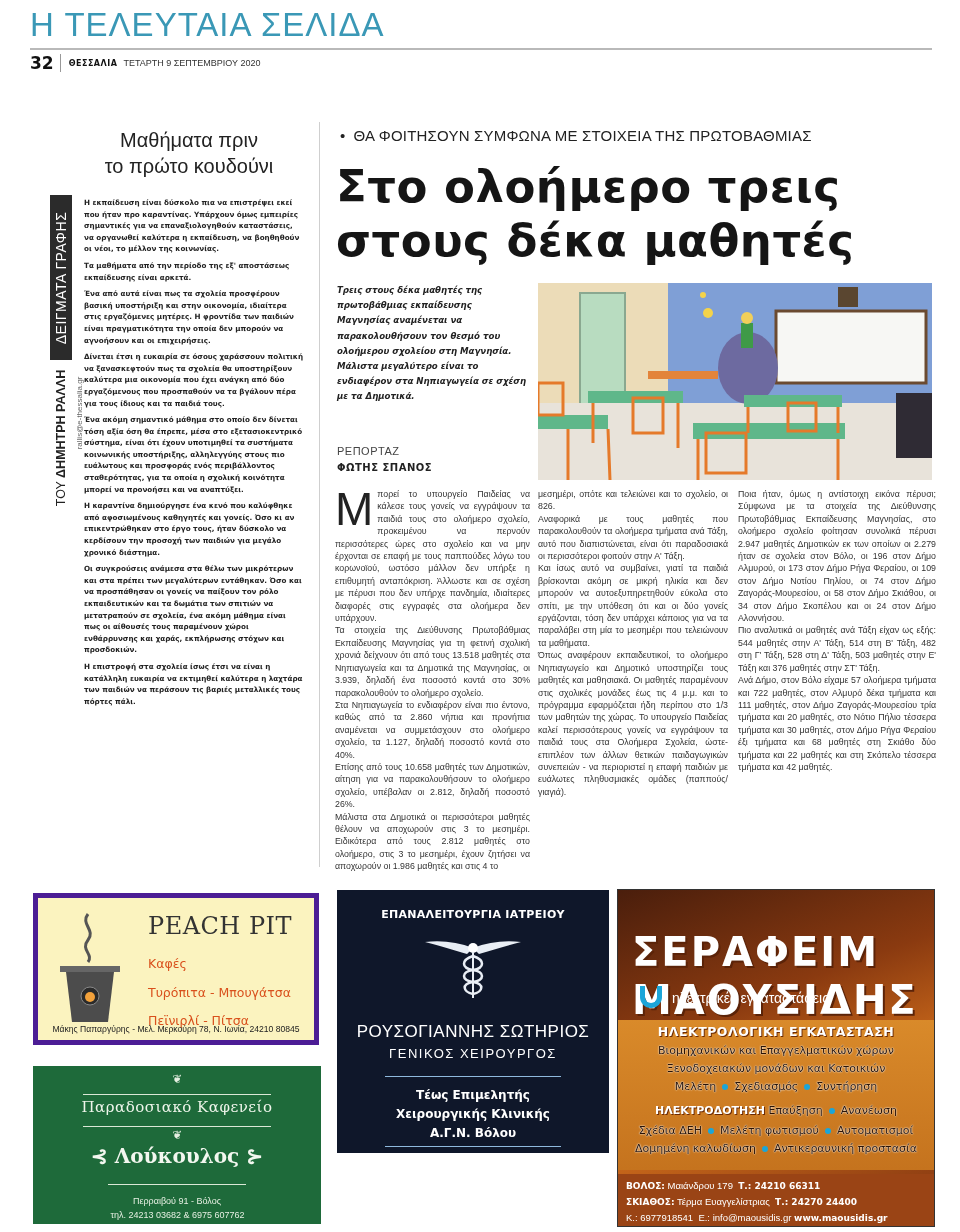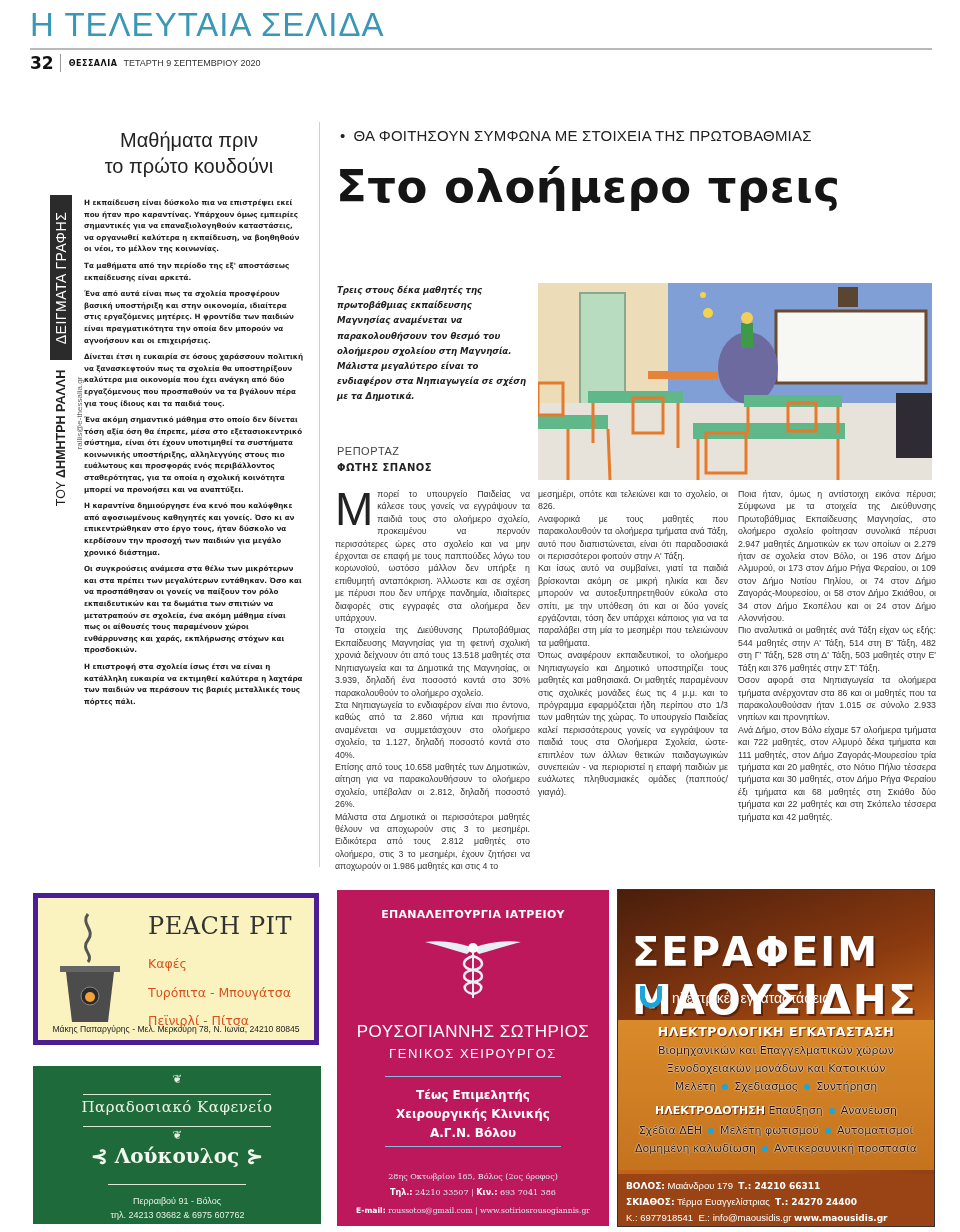--- a/index.html
+++ b/index.html
@@ -54,21 +54,21 @@
   .peach-foot { position: absolute; left: 0; right: 0; bottom: 6px; text-align: center; font-family: "Liberation Sans", sans-serif; font-size: 8.6px; color: #222; }
 
   .ad-cafe { left: 33px; top: 1066px; width: 288px; height: 158px; background: #1e6a3a; }
   .cafe-ornament { position: absolute; left: 0; right: 0; text-align: center; color: #e6efe2; font-size: 12px; }
   .cafe-line { position: absolute; left: 50px; right: 50px; height: 1px; background: #dbe8d6; }
   .cafe-title { position: absolute; left: 0; right: 0; top: 32px; text-align: center; font-family: "DejaVu Serif", serif; font-size: 15px; color: #eef5ea; letter-spacing: 0.5px; }
   .cafe-name { position: absolute; left: 0; right: 0; top: 78px; text-align: center; font-family: "DejaVu Serif", serif; font-weight: bold; font-size: 20px; color: #f3f7ef; }
   .cafe-addr { position: absolute; left: 0; right: 0; top: 130px; text-align: center; font-family: "Liberation Sans", sans-serif; font-size: 9px; color: #e6efe2; }
   .cafe-tel { position: absolute; left: 1px; right: 0; top: 144px; text-align: center; font-family: "Liberation Sans", sans-serif; font-size: 9px; color: #e6efe2; }
 
-  .ad-doctor { left: 337px; top: 890px; width: 272px; height: 336px; background: #be185d; color: #fff; text-align: center; }
+  .ad-doctor { left: 337px; top: 890px; width: 272px; height: 263px; background: #0f172a; color: #fff; text-align: center; }
   .doc-head { position: absolute; left: 0; right: 0; top: 18px; font-family: "DejaVu Sans", sans-serif; font-weight: bold; font-size: 11px; letter-spacing: 0.3px; }
   .doc-symbol { position: absolute; left: 86px; top: 42px; width: 100px; height: 70px; }
   .doc-name { position: absolute; left: 0; right: 0; top: 132px; font-family: "Liberation Sans", sans-serif; font-size: 17px; letter-spacing: 0.5px; }
   .doc-spec { position: absolute; left: 0; right: 0; top: 156px; font-family: "Liberation Sans", sans-serif; font-size: 13px; letter-spacing: 1.5px; }
   .doc-rule { position: absolute; left: 48px; right: 48px; height: 1px; background: #8fb9dd; }
   .doc-role { position: absolute; left: 0; right: 0; top: 196px; font-family: "DejaVu Sans", sans-serif; font-weight: bold; font-size: 12px; line-height: 19px; }
   .doc-addr { position: absolute; left: 0; right: 0; top: 282px; font-family: "DejaVu Serif", serif; font-size: 8px; color: #dbe9f5; }
   .doc-tel { position: absolute; left: 0; right: 0; top: 298px; font-family: "DejaVu Serif", serif; font-size: 8px; color: #dbe9f5; }
   .doc-mail { position: absolute; left: 0; right: 0; top: 316px; font-family: "DejaVu Serif", serif; font-size: 7.6px; color: #dbe9f5; white-space: nowrap; }
   .doc-tel b, .doc-mail b { color: #fff; font-family: "DejaVu Sans", sans-serif; }
@@ -120,20 +120,21 @@
   <p>Η επιστροφή στα σχολεία ίσως έτσι να είναι η κατάλληλη ευκαιρία να εκτιμηθεί καλύτερα η λαχτάρα των παιδιών να περάσουν τις βαριές μεταλλικές τους πόρτες πάλι.</p>
 </div>
 
 <div class="col-divider"></div>
 
 <div class="kicker">
   <span class="bullet">•</span><span>ΘΑ ΦΟΙΤΗΣΟΥΝ ΣΥΜΦΩΝΑ ΜΕ ΣΤΟΙΧΕΙΑ ΤΗΣ ΠΡΩΤΟΒΑΘΜΙΑΣ</span>
 </div>
 <h1 class="headline">
   <div>Στο ολοήμερο τρεις</div>
+  <div>στους δέκα μαθητές</div>
 </h1>
 <div class="lede">Τρεις στους δέκα μαθητές της πρωτοβάθμιας εκπαίδευσης Μαγνησίας αναμένεται να παρακολουθήσουν τον θεσμό του ολοήμερου σχολείου στη Μαγνησία. Μάλιστα μεγαλύτερο είναι το ενδιαφέρον στα Νηπιαγωγεία σε σχέση με τα Δημοτικά.</div>
 <div class="report-label">ΡΕΠΟΡΤΑΖ</div>
 <div class="reporter">ΦΩΤΗΣ ΣΠΑΝΟΣ</div>
 
 <div class="photo" title="Empty classroom with green desks, orange chairs, whiteboard and Little Prince mural">
   <svg width="394" height="197" viewBox="0 0 394 197" xmlns="http://www.w3.org/2000/svg">
     <rect x="0" y="0" width="394" height="197" fill="#efe5cf"></rect>
     <rect x="130" y="0" width="264" height="135" fill="#7f9fd6"></rect>
     <rect x="0" y="0" width="130" height="135" fill="#ecdcb8"></rect>
@@ -174,21 +175,20 @@
 </div>
 <div class="body-col bc2">
   <p>μεσημέρι, οπότε και τελειώνει και το σχολείο, οι 826.</p>
   <p>Αναφορικά με τους μαθητές που παρακολουθούν τα ολοήμερα τμήματα ανά Τάξη, αυτό που διαπιστώνεται, είναι ότι παραδοσιακά οι περισσότεροι φοιτούν στην Α' Τάξη.</p>
   <p>Και ίσως αυτό να συμβαίνει, γιατί τα παιδιά βρίσκονται ακόμη σε μικρή ηλικία και δεν μπορούν να αυτοεξυπηρετηθούν εύκολα στο σπίτι, με την υπόθεση ότι και οι δύο γονείς εργάζονται, τόση δεν υπάρχει κάποιος για να τα παραλάβει στη μία το μεσημέρι που τελειώνουν τα μαθήματα.</p>
   <p>Όπως αναφέρουν εκπαιδευτικοί, το ολοήμερο Νηπιαγωγείο και Δημοτικό υποστηρίζει τους μαθητές και μαθησιακά. Οι μαθητές παραμένουν στις σχολικές μονάδες έως τις 4 μ.μ. και το πρόγραμμα εφαρμόζεται ήδη περίπου στο 1/3 των μαθητών της χώρας. Το υπουργείο Παιδείας καλεί περισσότερους γονείς να εγγράψουν τα παιδιά τους στα Ολοήμερα Σχολεία, ώστε- επιπλέον των άλλων θετικών παιδαγωγικών συνεπειών - να περιοριστεί η επαφή παιδιών με ευάλωτες πληθυσμιακές ομάδες (παππούς/γιαγιά).</p>
 </div>
 <div class="body-col bc3">
   <p>Ποια ήταν, όμως η αντίστοιχη εικόνα πέρυσι; Σύμφωνα με τα στοιχεία της Διεύθυνσης Πρωτοβάθμιας Εκπαίδευσης Μαγνησίας, στο ολοήμερο σχολείο φοίτησαν συνολικά πέρυσι 2.947 μαθητές Δημοτικών εκ των οποίων οι 2.279 ήταν σε σχολεία στον Βόλο, οι 196 στον Δήμο Αλμυρού, οι 173 στον Δήμο Ρήγα Φεραίου, οι 109 στον Δήμο Νοτίου Πηλίου, οι 74 στον Δήμο Ζαγοράς-Μουρεσίου, οι 58 στον Δήμο Σκιάθου, οι 34 στον Δήμο Σκοπέλου και οι 24 στον Δήμο Αλοννήσου.</p>
   <p>Πιο αναλυτικά οι μαθητές ανά Τάξη είχαν ως εξής: 544 μαθητές στην Α' Τάξη, 514 στη Β' Τάξη, 482 στη Γ' Τάξη, 528 στη Δ' Τάξη, 503 μαθητές στην Ε' Τάξη και 376 μαθητές στην ΣΤ' Τάξη.</p>
-  <p>Όσον αφορά στα Νηπιαγωγεία τα ολοήμερα τμήματα ανέρχονταν στα 86 και οι μαθητές που τα παρακολουθούσαν ήταν 1.015 σε σύνολο 2.933 νηπίων και προνηπίων.</p>
   <p>Ανά Δήμο, στον Βόλο είχαμε 57 ολοήμερα τμήματα και 722 μαθητές, στον Αλμυρό δέκα τμήματα και 111 μαθητές, στον Δήμο Ζαγοράς-Μουρεσίου τρία τμήματα και 20 μαθητές, στο Νότιο Πήλιο τέσσερα τμήματα και 30 μαθητές, στον Δήμο Ρήγα Φεραίου έξι τμήματα και 68 μαθητές στη Σκιάθο δύο τμήματα και 22 μαθητές και στη Σκόπελο τέσσερα τμήματα και 42 μαθητές.</p>
 </div>
 
 <div class="ad ad-peach">
   <svg class="peach-cup" viewBox="0 0 65 115" xmlns="http://www.w3.org/2000/svg">
     <path d="M30 4 C22 14 38 20 30 30 C22 40 36 44 30 52" stroke="#555" stroke-width="3" fill="none"></path>
     <rect x="2" y="56" width="60" height="6" fill="#666"></rect>
     <path d="M8 62 L56 62 L50 112 L14 112 Z" fill="#4c4c4c"></path>
     <circle cx="32" cy="86" r="9" fill="#2a2a2a" stroke="#888" stroke-width="1"></circle>
     <circle cx="32" cy="87" r="5" fill="#f2a13b"></circle>

